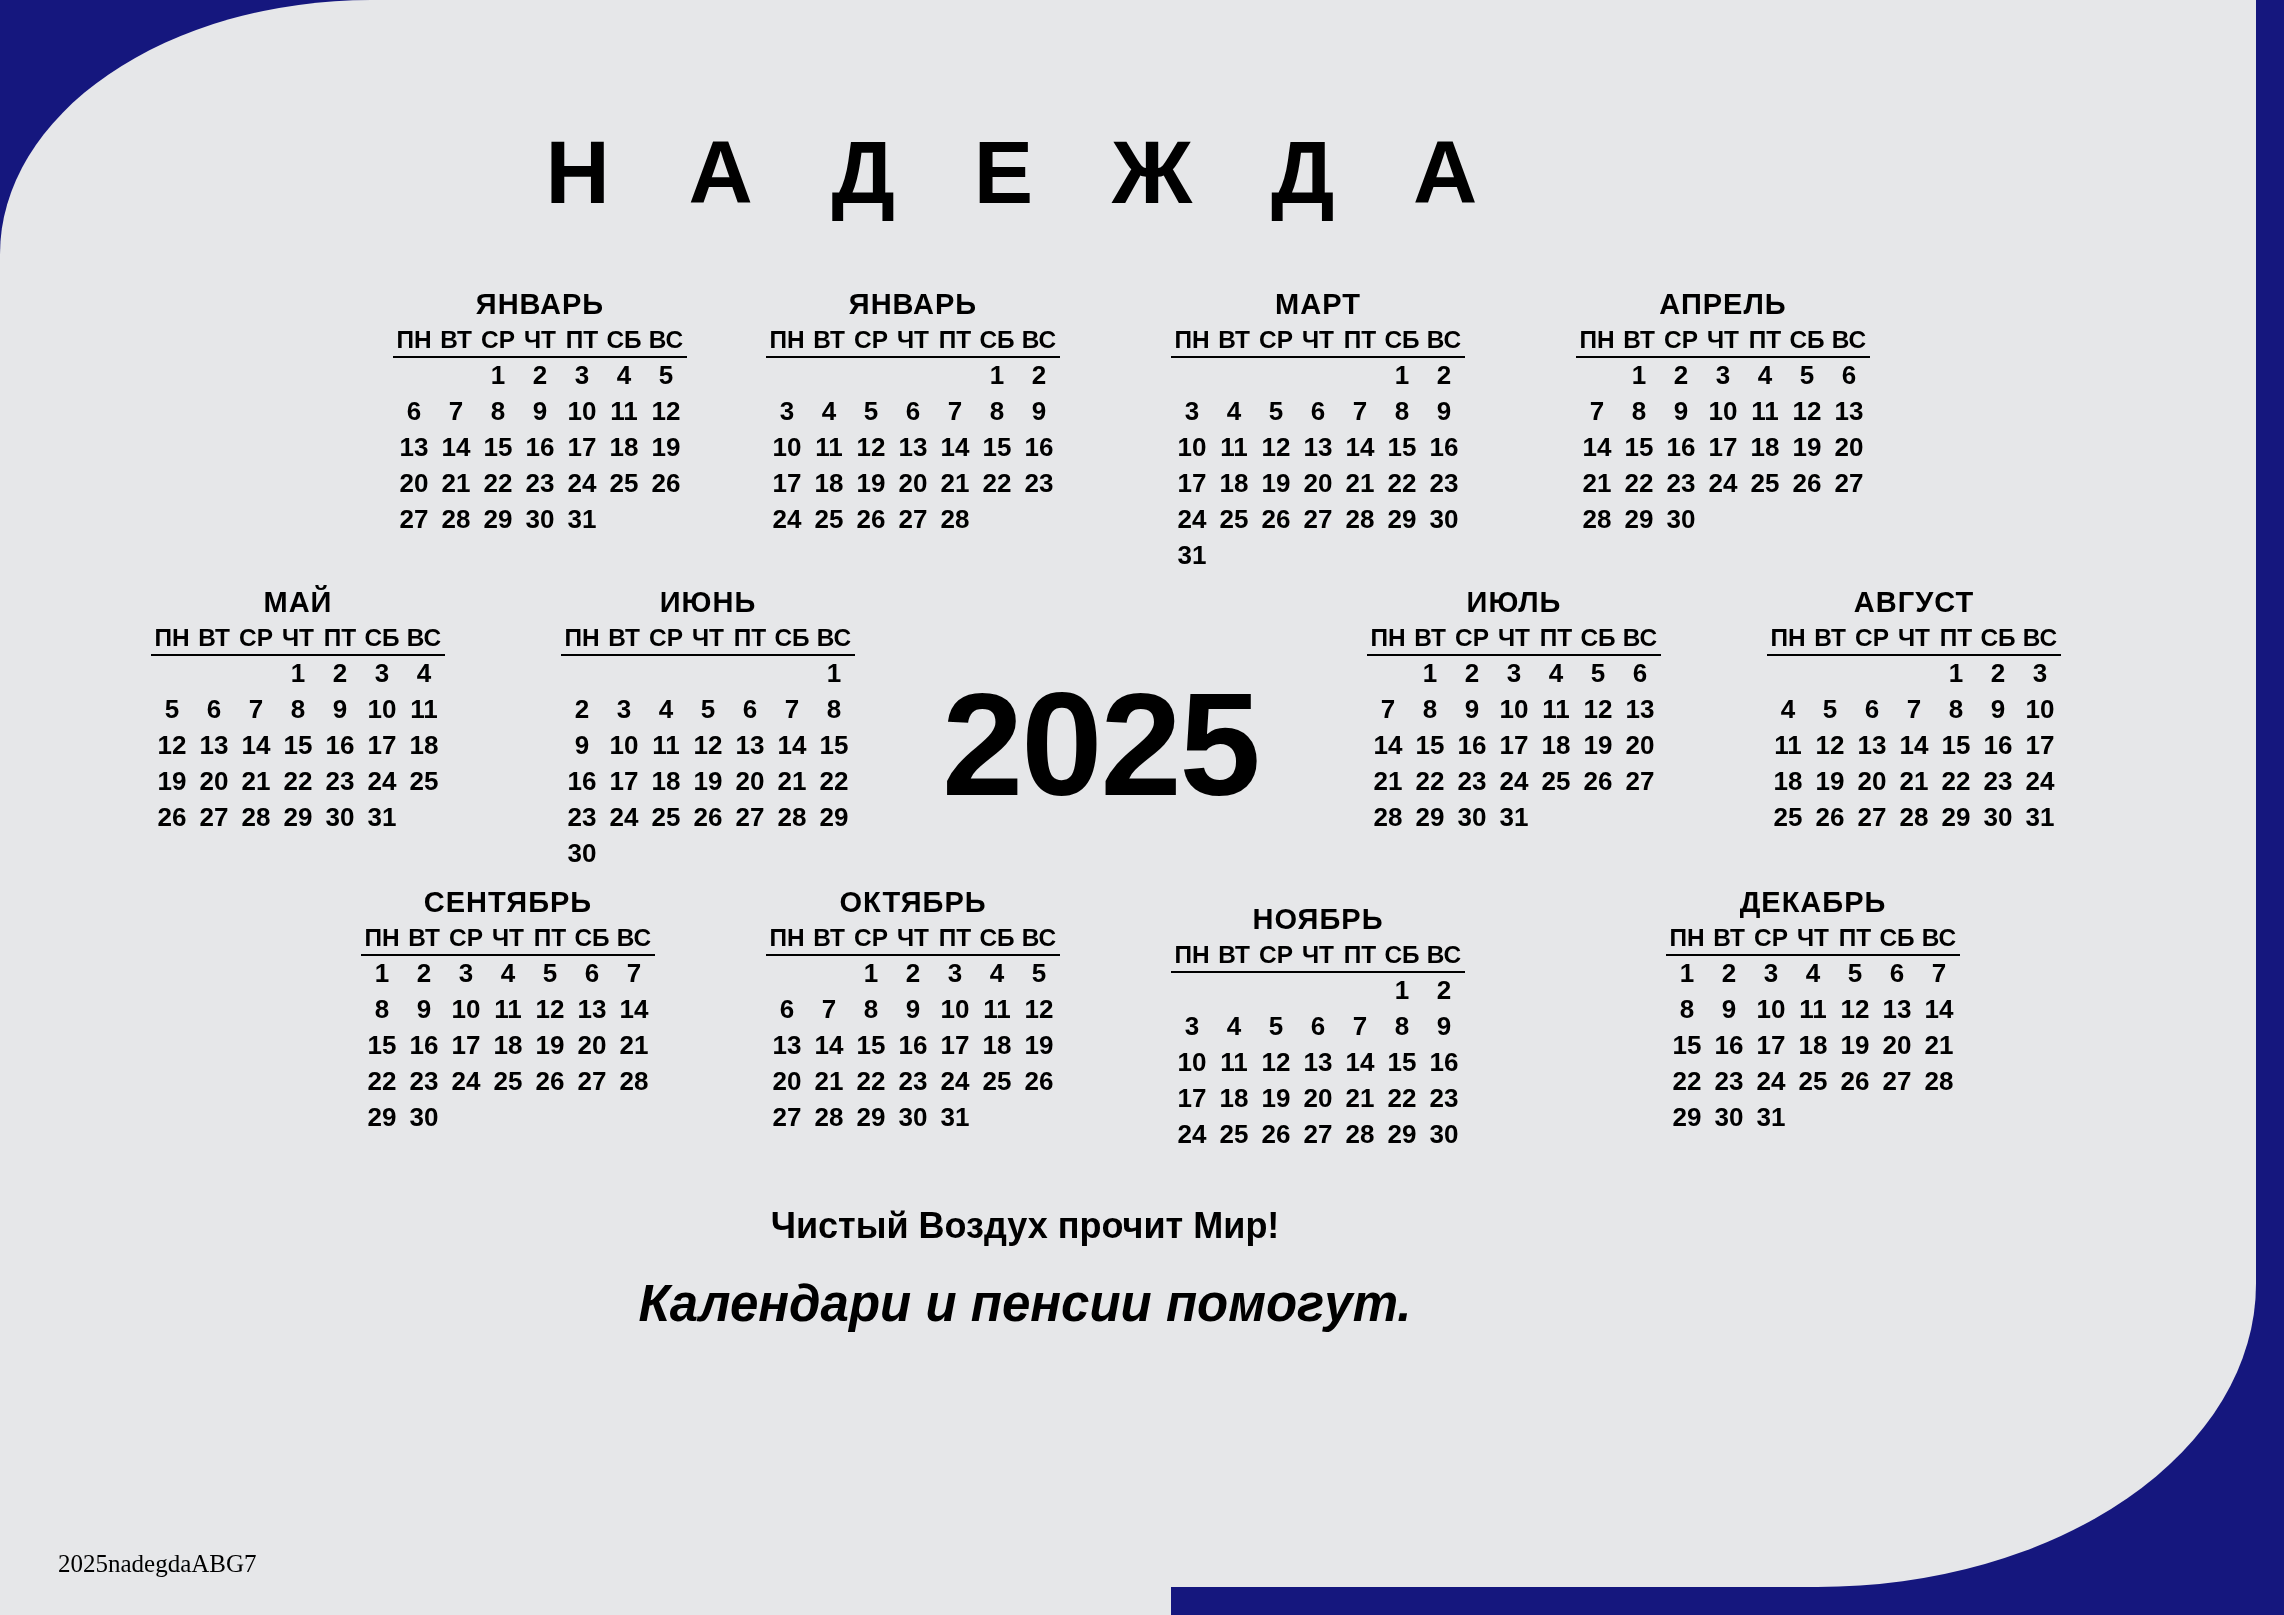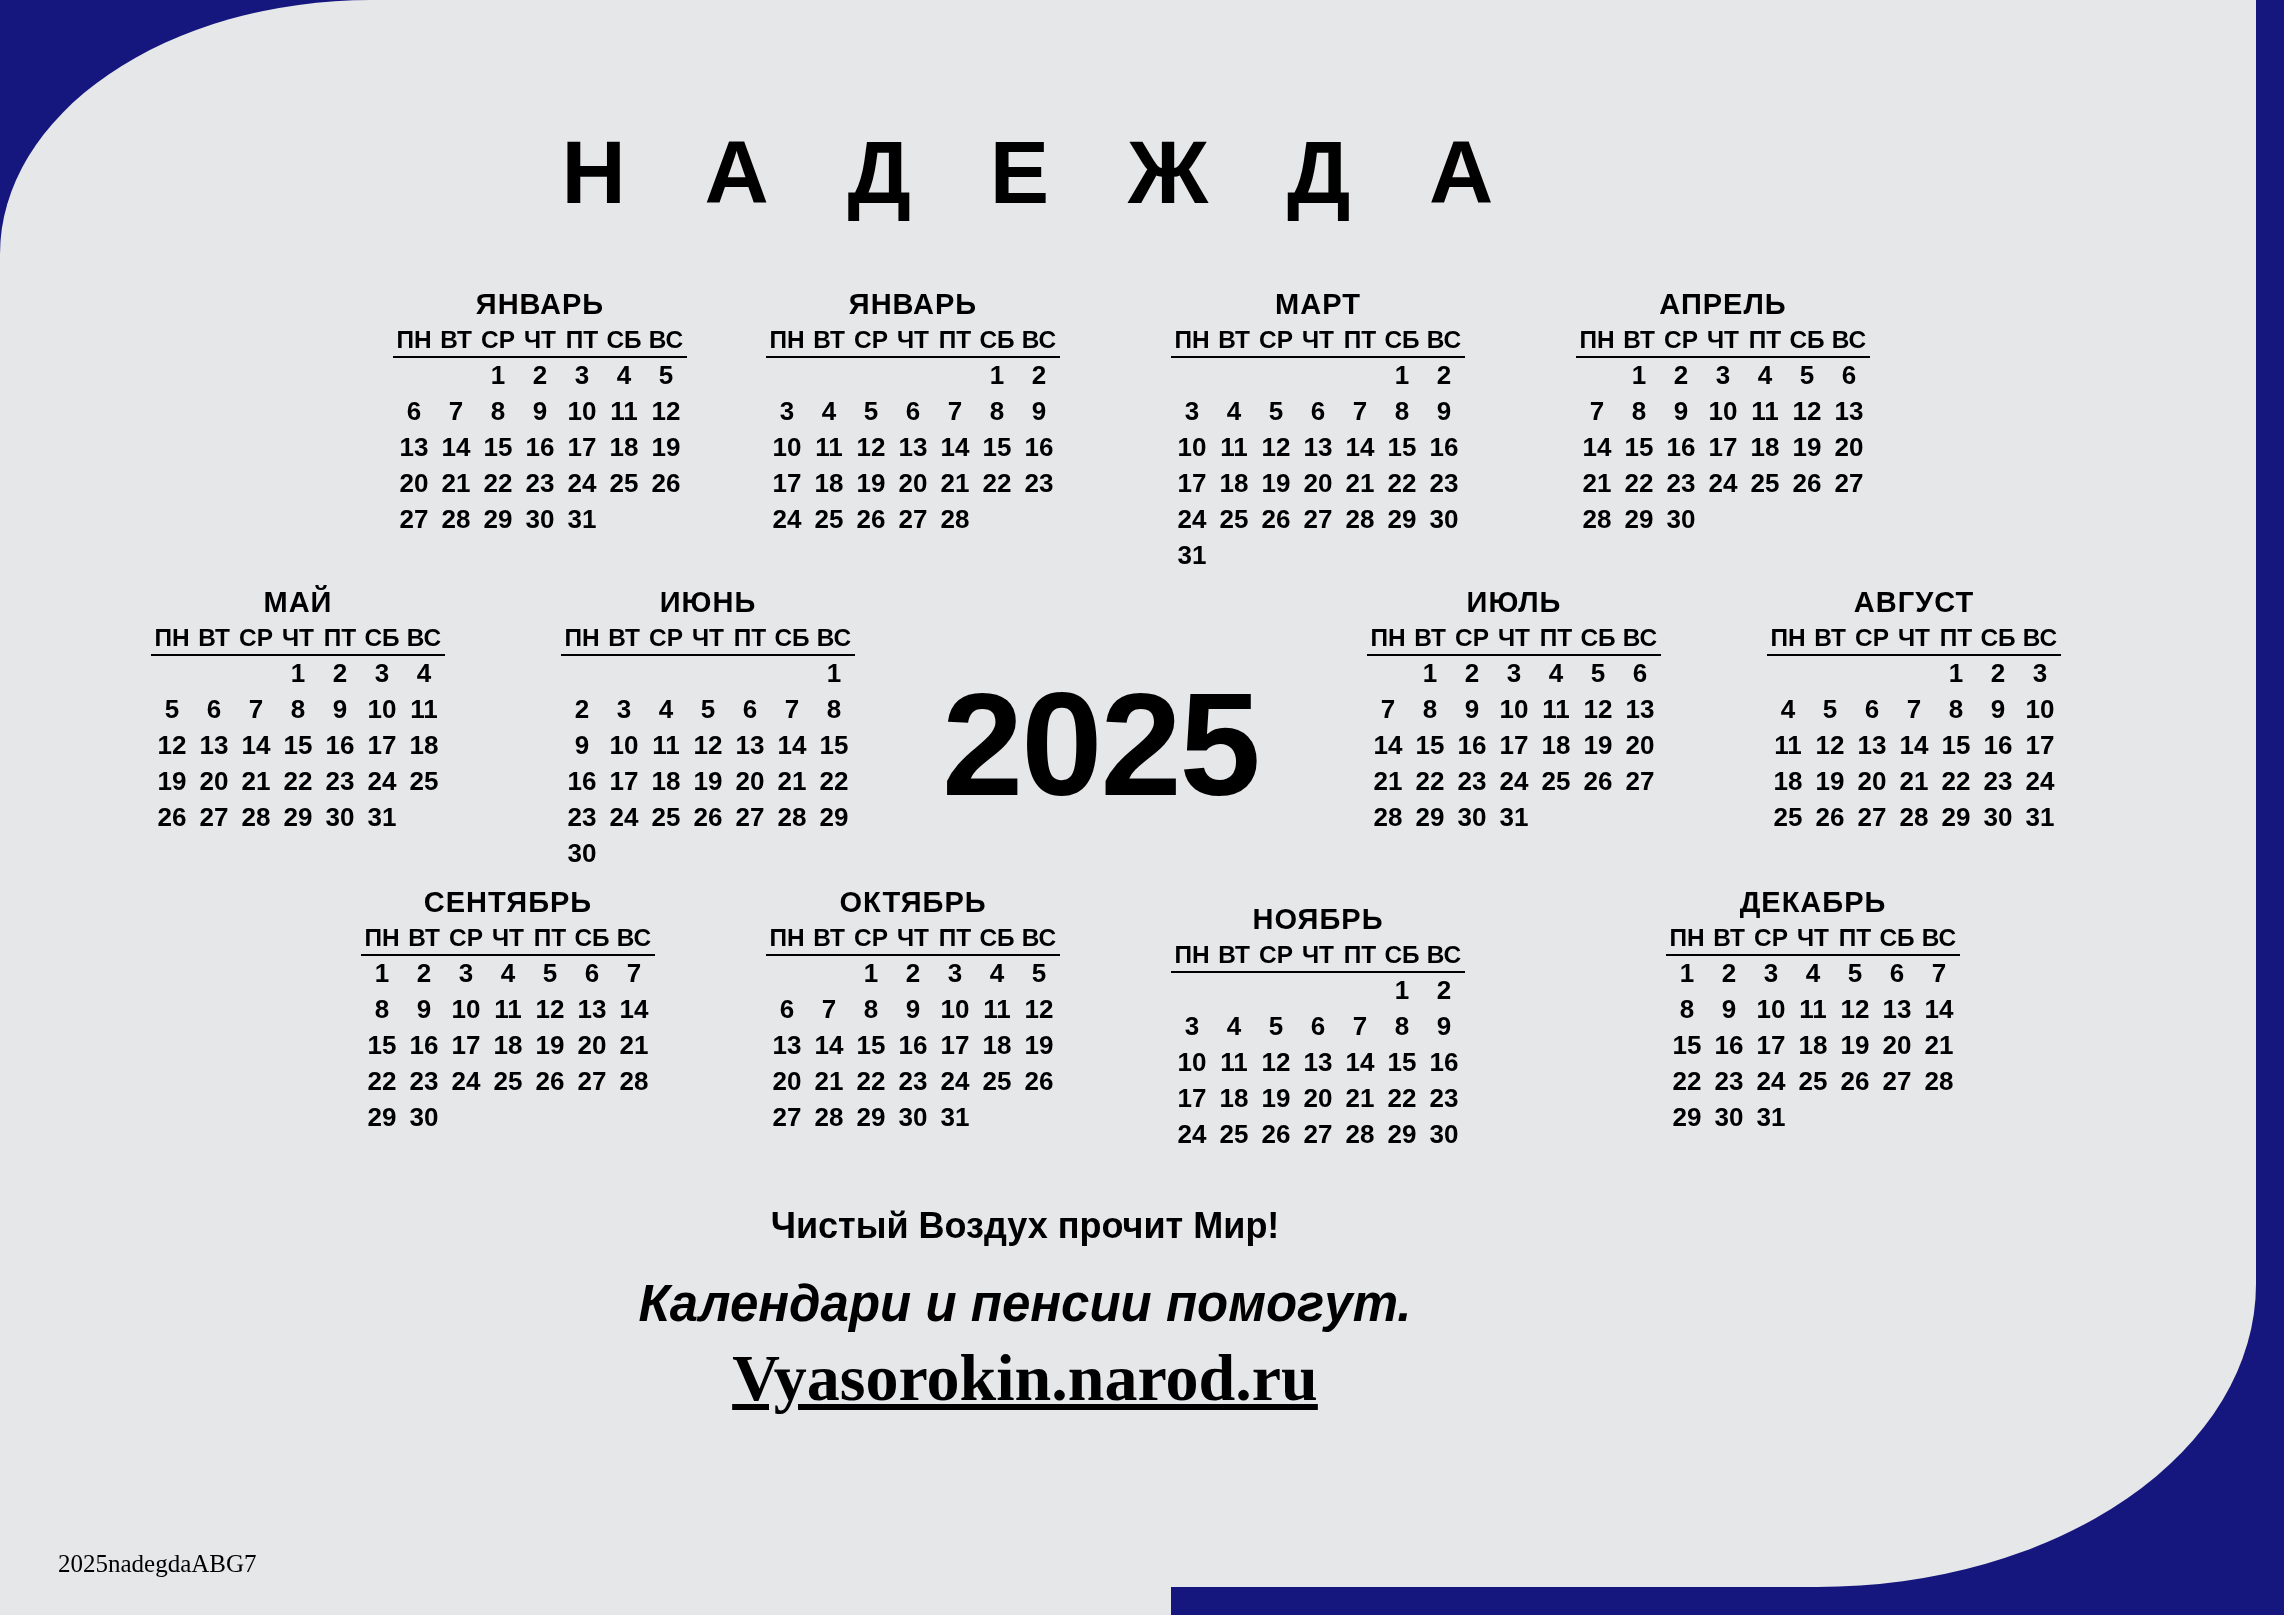--- a/index.html
+++ b/index.html
@@ -41,21 +41,20 @@
     position: absolute;
     top: 121px;
     left: 0;
     width: 2050px;
     text-align: center;
     font-size: 89px;
     font-weight: bold;
     letter-spacing: 27px;
     color: #000000;
     font-family: "Liberation Sans", sans-serif;
-    padding-left: 16px;
   }
   .month {
     position: absolute;
     color: #000;
   }
   .month h3 {
     margin: 0 0 2.9px 0;
     font-size: 29px;
     font-weight: bold;
     text-align: center;
@@ -901,17 +900,16 @@
             </tr>
           </tbody>
         </table>
       </div>
     </div>
 
   <div id="year">2025</div>
 
   <div class="footer-line" id="foot1">Чистый Воздух прочит Мир!</div>
   <div class="footer-line" id="foot2">Календари и пенсии помогут.</div>
-  <div class="footer-line" id="foot3">Vyasorokin.narod.ru</div>
 
   <div id="code">2025nadegdaABG7</div>
 </div>
 
 
 </body></html>

